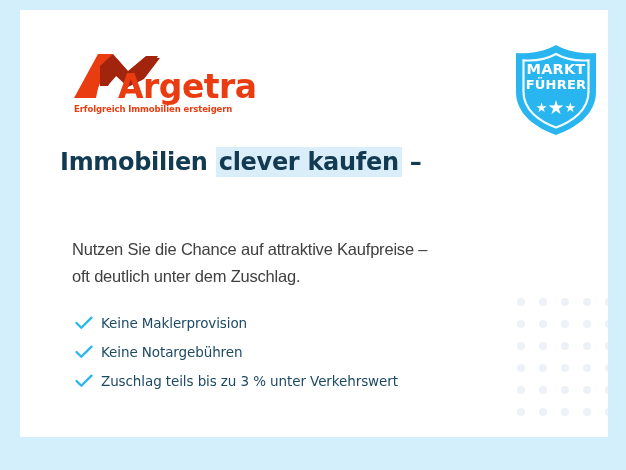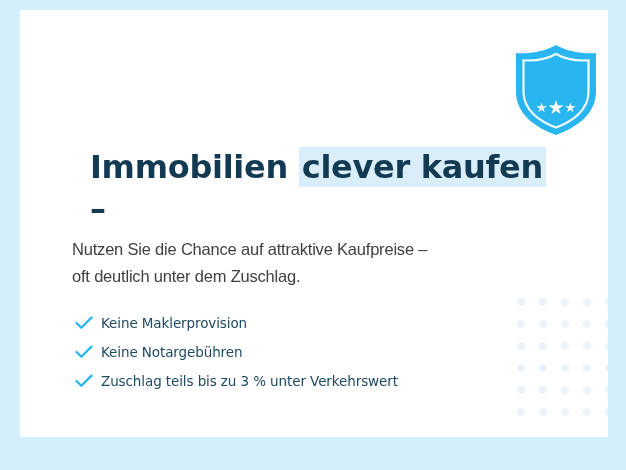--- a/index.html
+++ b/index.html
@@ -119,26 +119,26 @@
     color: #ffffff;
     letter-spacing: 0px;
     line-height: 1;
   }
   #badge-stars .s-sm { font-size: 13px; }
   #badge-stars .s-lg { font-size: 19px; vertical-align: -2px; }
 
   
   #headline {
     position: absolute;
-    left: 70px;
+    left: 40px;
     top: 137px;
     width: 480px;
     font-family: "DejaVu Sans", sans-serif;
     font-weight: bold;
-    font-size: 32px;
+    font-size: 24px;
     line-height: 1.30;
     color: #123a52;
     letter-spacing: -0.3px;
   }
   #headline .hl {
     background: #d9eef8;
     padding: 1px 3px;
     border-radius: 1px;
   }
 
@@ -228,26 +228,42 @@
         </div>
         <div class="dot-row">
           <span class="dot" style="background: rgb(237, 242, 249);"></span>
           <span class="dot" style="background: rgb(237, 242, 249);"></span>
           <span class="dot" style="background: rgb(237, 242, 249);"></span>
           <span class="dot" style="background: rgb(237, 242, 249);"></span>
           <span class="dot" style="background: rgb(237, 242, 249);"></span>
         </div>
       </div>
 
+    <div id="logo">
+      <div id="logo-mark">
+        <svg width="92" height="46" viewBox="0 0 92 46" xmlns="http://www.w3.org/2000/svg">
+          <polygon points="24,46 2,46 26,2 41,2 34,16 30,16" fill="#ea3c11"></polygon>
+          <polygon points="22,46 4,46 27,4 39,4" fill="#ea3c11"></polygon>
+          <polygon points="28,14 41,2 56,19 74,4 86,4 70,28 56,35 43,23 36,34 28,34" fill="#a3240d"></polygon>
+          <polygon points="36,15 45,7 58,22 76,6 88,6 72,27 58,33 46,22 38,31" fill="#a3240d"></polygon>
+        </svg>
+      </div>
+      <div id="logo-wordmark">Argetra</div>
+      <div id="logo-tagline">Erfolgreich Immobilien ersteigern</div>
+    </div>
 
     <div id="badge">
       <svg width="96" height="96" viewBox="0 0 96 96" xmlns="http://www.w3.org/2000/svg">
         <path d="M48 3 C60 10 76 12 88 11 L88 50 C88 72 68 86 48 93 C28 86 8 72 8 50 L8 11 C20 12 36 10 48 3 Z" fill="#29b6f0"></path>
         <path d="M48 12 C58 17.5 71 19 80.5 18.3 L80.5 50 C80.5 68 64.5 79.5 48 85.5 C31.5 79.5 15.5 68 15.5 50 L15.5 18.3 C25 19 38 17.5 48 12 Z" fill="none" stroke="#ffffff" stroke-width="2.2" opacity="0.95"></path>
       </svg>
+      <div id="badge-text">
+        <span class="l1">MARKT</span>
+        <span class="l2">FÜHRER</span>
+      </div>
       <div id="badge-stars">
         <span class="s-sm">★</span><span class="s-lg">★</span><span class="s-sm">★</span>
       </div>
     </div>
 
     <h1 id="headline">
       <span>Immobilien </span><span class="hl">clever kaufen</span><span> –</span><br>
     </h1>
 
     <p id="subheadline">

